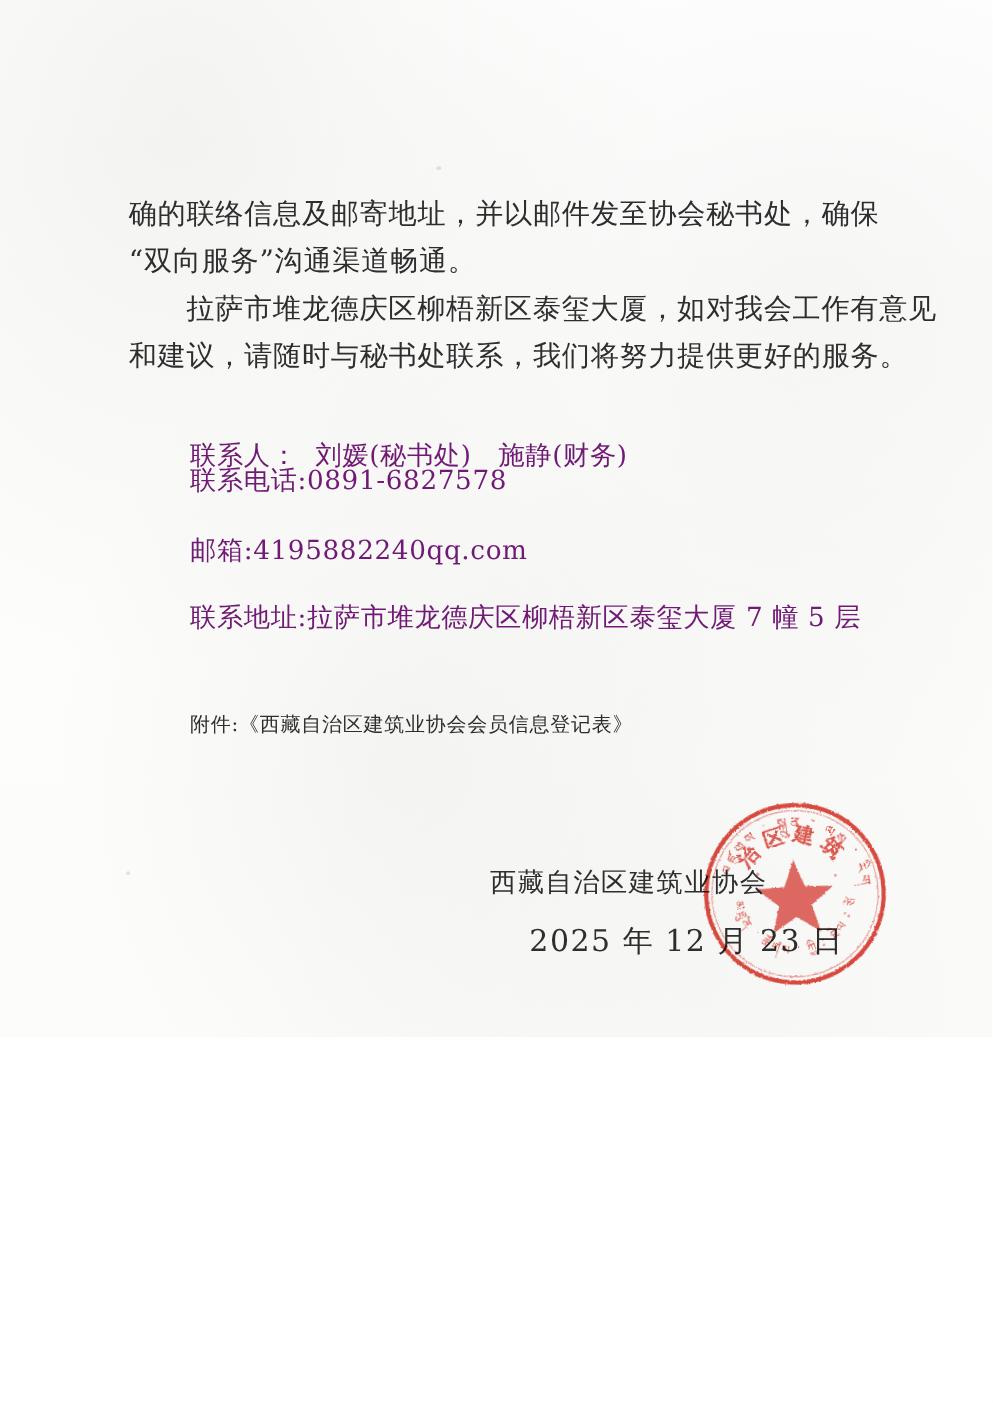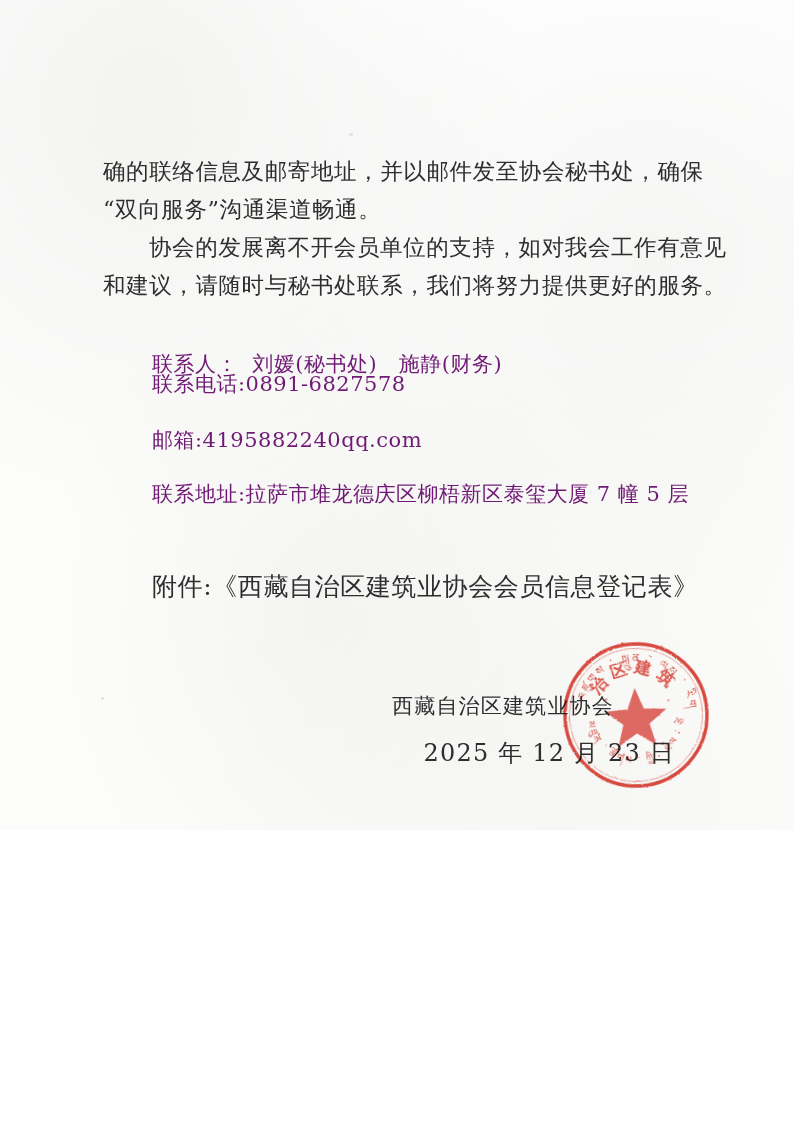--- a/index.html
+++ b/index.html
@@ -71,21 +71,21 @@
   #contact-person  { top: 350px; }
   #contact-phone   { top: 370px; }
   #contact-email   { top: 426px; }
   #contact-address { top: 480px; }
 
   #attachment-line {
     position: absolute;
     left: 152px;
     top: 570px;
     color: #2e2e2e;
-    font-size: 25px;
+    font-size: 16px;
     letter-spacing: 0.6px;
     white-space: pre;
   }
 
   #signature-block {
     position: absolute;
     left: 300px;
     top: 692px;
     width: 406px;
     text-align: center;
@@ -141,21 +141,21 @@
 
   <div id="paper-texture"></div>
   <div id="speck-a"></div>
   <div id="speck-b"></div>
   <div id="speck-c"></div>
   <div id="speck-d"></div>
 
   <div class="body-text" id="para-1">确的联络信息及邮寄地址，并以邮件发至协会秘书处，确保
 “双向服务”沟通渠道畅通。</div>
 
-  <div class="body-text" id="para-2"><span class="para-indent"></span><span>协会的发展离不开会员单位的支持，如对我会工作有意见
+  <div class="body-text" id="para-2"><span class="para-indent"></span><span>拉萨市堆龙德庆区柳梧新区泰玺大厦，如对我会工作有意见
 和建议，请随时与秘书处联系，我们将努力提供更好的服务。</span></div>
 
   <div class="contact-line" id="contact-person">联系人：  刘媛(秘书处)   施静(财务)</div>
 
   <div class="contact-line" id="contact-phone">联系电话:0891-6827578</div>
 
   <div class="contact-line" id="contact-email">邮箱:4195882240qq.com</div>
 
   <div class="contact-line" id="contact-address">联系地址:拉萨市堆龙德庆区柳梧新区泰玺大厦 7 幢 5 层</div>
 

